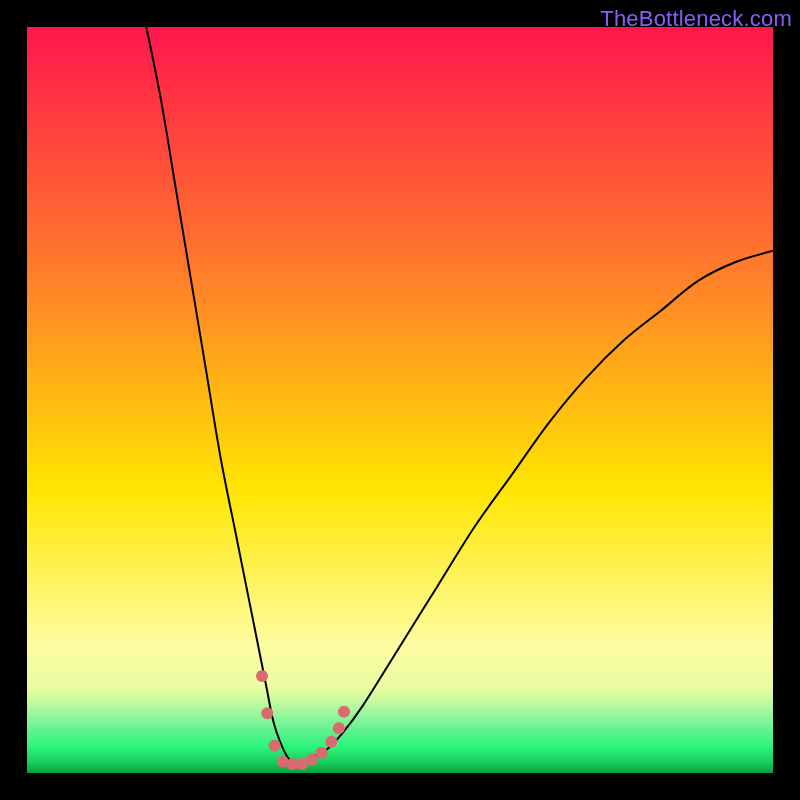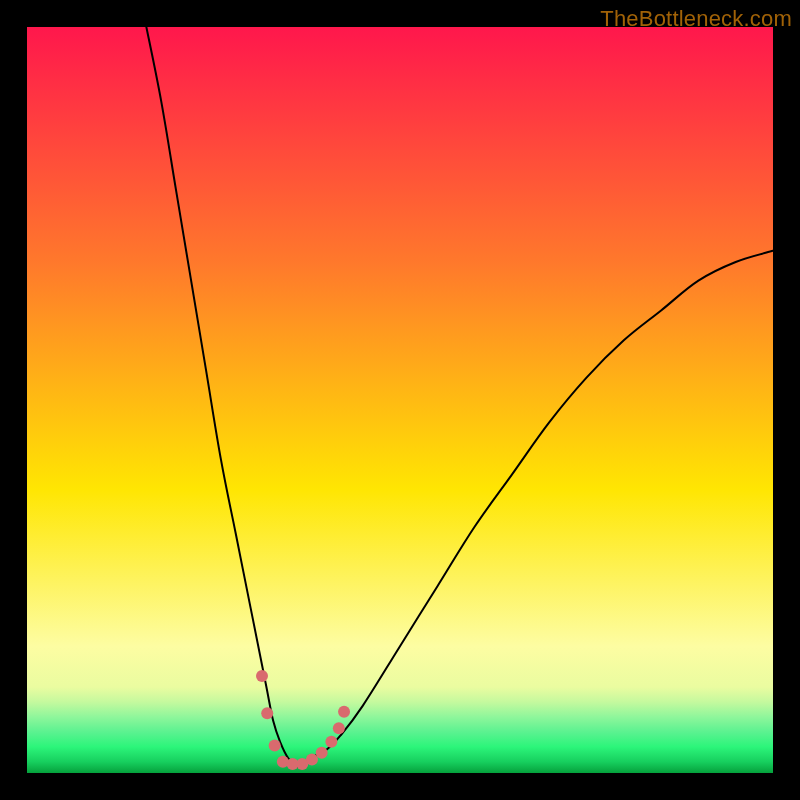--- a/index.html
+++ b/index.html
@@ -18,21 +18,21 @@
     height: 746px;
     overflow: hidden;
   }
   .watermark {
     position: absolute;
     top: 6px;
     right: 8px;
     font-family: Arial, Helvetica, sans-serif;
     font-size: 22px;
     font-weight: 500;
-    color: #a16207;
+    color: #8b5cf6;
     letter-spacing: 0.2px;
     pointer-events: none;
     text-align: right;
   }
   svg {
     display: block;
   }
 </style>
 </head>
 <body>

